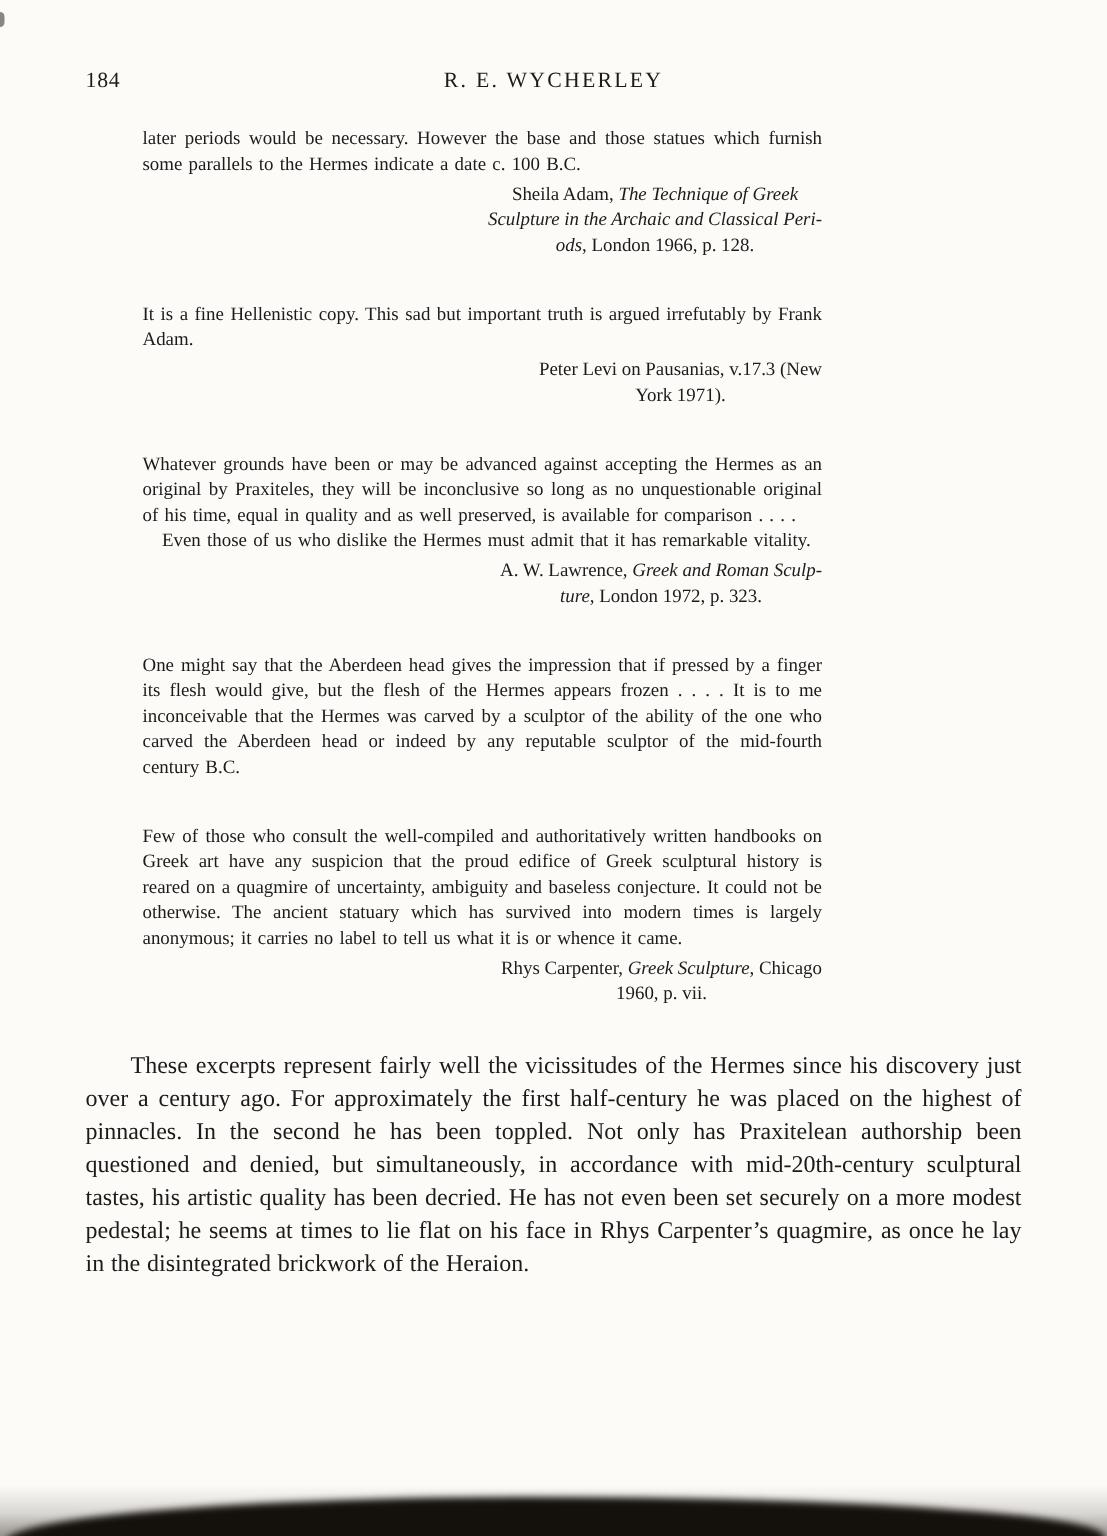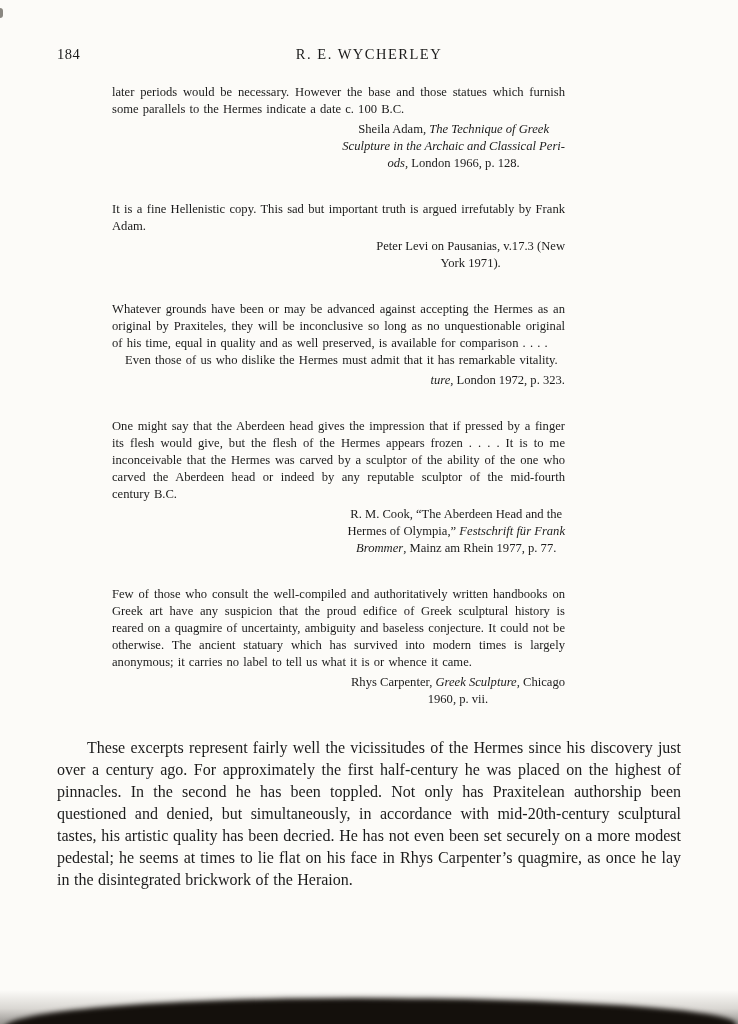--- a/index.html
+++ b/index.html
@@ -21,21 +21,21 @@
     letter-spacing:1.5px;
     margin-bottom:20px;
     height:18px;
   }
   .page-num{
     position:absolute;left:0;top:0;
     letter-spacing:0.5px;
   }
   .running-head{white-space:nowrap;}
   .excerpts{
-    margin-left:55px;
+    margin-left:38px;
     width:453px;
   }
   .excerpt{
     margin-bottom:29px;
   }
   .quote-para{
     margin:0;
     font-size:12.6px;
     line-height:17px;
     text-align:justify;
@@ -109,30 +109,26 @@
         <p class="quote-para">It is a fine Hellenistic copy. This sad but important truth is argued irrefutably by Frank Adam.</p>
         <div class="attribution">
           <div class="attr-line"><span>Peter Levi on Pausanias, v.17.3 (New</span></div>
           <div class="attr-line"><span>York 1971).</span></div>
         </div>
       </div>
       <div class="excerpt">
         <p class="quote-para">Whatever grounds have been or may be advanced against accepting the Hermes as an original by Praxiteles, they will be inconclusive so long as no unquestionable original of his time, equal in quality and as well preserved, is available for comparison . . . .</p>
         <p class="quote-para indent">Even those of us who dislike the Hermes must admit that it has remarkable vitality.</p>
         <div class="attribution">
+          <div class="attr-line"><span>A. W. Lawrence, </span><i>Greek and Roman Sculp-</i></div>
           <div class="attr-line"><i>ture</i><span>, London 1972, p. 323.</span></div>
         </div>
       </div>
       <div class="excerpt">
         <p class="quote-para">One might say that the Aberdeen head gives the impression that if pressed by a finger its flesh would give, but the flesh of the Hermes appears frozen . . . . It is to me inconceivable that the Hermes was carved by a sculptor of the ability of the one who carved the Aberdeen head or indeed by any reputable sculptor of the mid-fourth century B.C.</p>
-        <div class="attribution">
-          <div class="attr-line"><span>R. M. Cook, “The Aberdeen Head and the</span></div>
-          <div class="attr-line"><span>Hermes of Olympia,” </span><i>Festschrift für Frank</i></div>
-          <div class="attr-line"><i>Brommer</i><span>, Mainz am Rhein 1977, p. 77.</span></div>
-        </div>
       </div>
       <div class="excerpt">
         <p class="quote-para">Few of those who consult the well-compiled and authoritatively written handbooks on Greek art have any suspicion that the proud edifice of Greek sculptural history is reared on a quagmire of uncertainty, ambiguity and baseless conjecture. It could not be otherwise. The ancient statuary which has survived into modern times is largely anonymous; it carries no label to tell us what it is or whence it came.</p>
         <div class="attribution">
           <div class="attr-line"><span>Rhys Carpenter, </span><i>Greek Sculpture</i><span>, Chicago</span></div>
           <div class="attr-line"><span>1960, p. vii.</span></div>
         </div>
       </div>
     </div>
 

